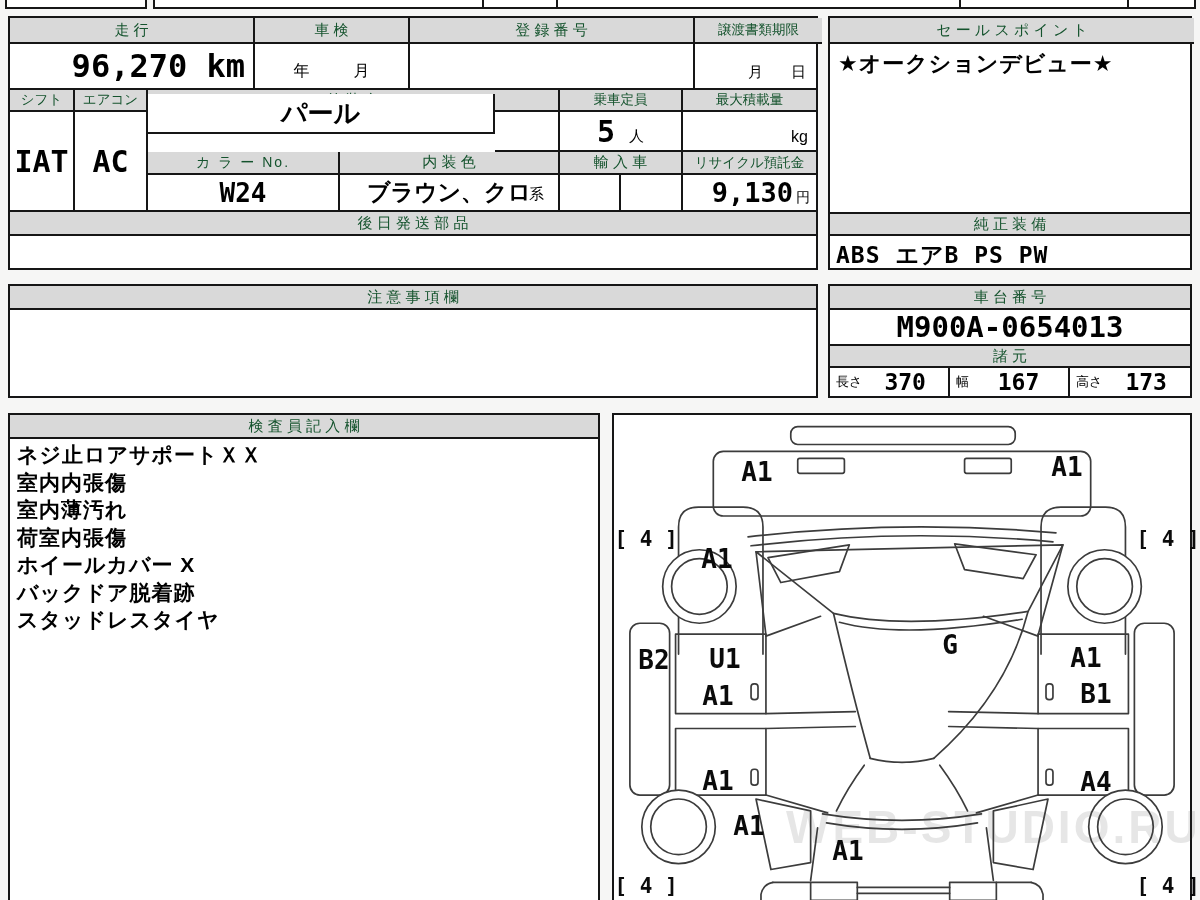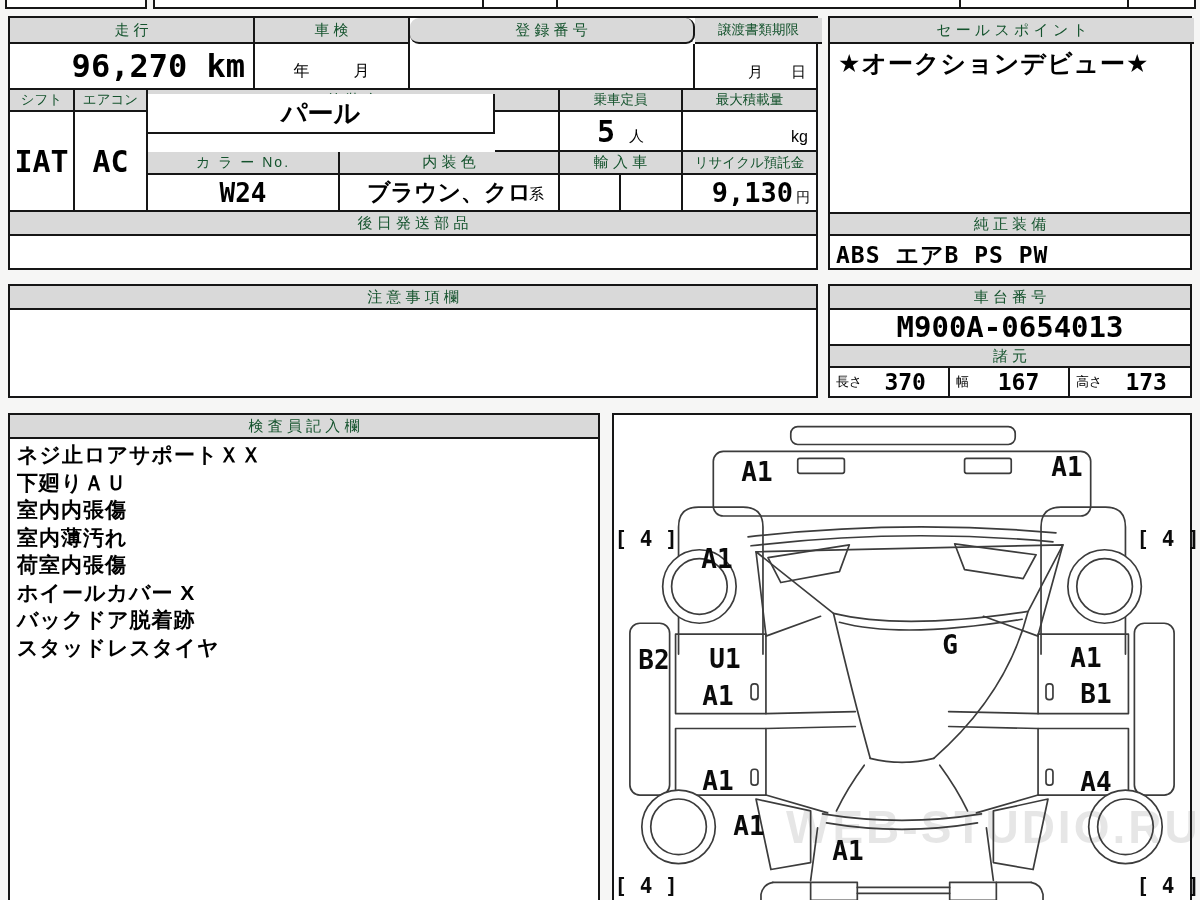--- a/index.html
+++ b/index.html
@@ -16,42 +16,42 @@
   .right{justify-content:flex-end;}
   
   .tstrip{position:absolute;top:0;height:9px;background:#fff;border:2px solid #161616;border-top:none;box-sizing:border-box;}
   .tsd{position:absolute;top:0;bottom:0;width:2px;background:#161616;}
   
   .dmark{position:absolute;transform:translate(-50%,-50%);font-family:"DejaVu Sans Mono","Liberation Mono",monospace;
          font-weight:bold;font-size:26px;white-space:nowrap;color:#0b0b0b;}
   .tgrade{position:absolute;transform:translate(-50%,-50%);font-family:"DejaVu Sans Mono","Liberation Mono",monospace;
           font-weight:bold;font-size:21px;white-space:nowrap;color:#0b0b0b;}
   .wmark{position:absolute;font-weight:bold;font-size:46px;letter-spacing:3px;color:rgba(60,60,60,0.13);white-space:nowrap;}
-  .sline{padding:1px 8px;font-weight:bold;font-size:25px;line-height:33px;letter-spacing:1px;}
+  .sline{padding:1px 8px;font-weight:bold;font-size:22px;line-height:33px;letter-spacing:1px;}
   .iline{padding:0 7px;font-weight:bold;font-size:21px;line-height:27.5px;letter-spacing:1px;}
   .unit{font-weight:normal;}
 </style>
 </head>
 <body>
 
 <div class="sheet">
 
   <div class="tstrip" style="left:5px;width:142px;"></div>
   <div class="tstrip" style="left:153px;width:1043px;">
     <div class="tsd" style="left:327px;"></div>
     <div class="tsd" style="left:401px;"></div>
     <div class="tsd" style="left:804px;"></div>
     <div class="tsd" style="left:972px;"></div>
   </div>
 
   <div class="blk" style="left:8px;top:16px;width:810px;height:254px;">
 
     <div class="cell hcell" style="left:0;top:0;width:245px;height:26px;">走 行</div>
     <div class="cell hcell" style="left:245px;top:0;width:155px;height:26px;">車 検</div>
-    <div class="cell hcell" style="left:400px;top:0;width:285px;height:26px;border-radius:9px;">登 録 番 号</div>
+    <div class="cell hcell" style="left:400px;top:0;width:285px;height:26px;">登 録 番 号</div>
     <div class="cell hcell sm nbr" style="left:685px;top:0;width:127px;height:26px;">譲渡書類期限</div>
 
     <div class="cell right mono" style="left:0;top:26px;width:245px;height:46px;font-size:32px;padding-right:8px;">96,270 km</div>
     <div class="cell" style="left:245px;top:26px;width:155px;height:46px;gap:44px;font-size:16px;align-items:flex-end;padding-bottom:6px;">
       <span>年</span>
       <span>月</span>
     </div>
     <div class="cell" style="left:400px;top:26px;width:285px;height:46px;"></div>
     <div class="cell right nbr" style="left:685px;top:26px;width:121px;height:46px;gap:28px;font-size:15px;align-items:flex-end;padding:0 10px 6px 0;">
       <span>月</span>
@@ -126,21 +126,20 @@
     <div class="cell nbr nbb" style="left:240px;top:82px;width:120px;height:28px;padding:0 6px;gap:6px;">
       <span style="font-size:13px;">高さ</span>
       <span class="mono" style="font-size:23px;flex:1;text-align:center;">173</span>
     </div>
   </div>
 
   <div class="blk" style="left:8px;top:413px;width:592px;height:492px;">
     <div class="cell hcell nbr" style="left:0;top:0;width:588px;height:24px;">検 査 員 記 入 欄</div>
     <div style="position:absolute;left:0;top:26px;width:588px;">
       <div class="iline">ネジ止ロアサポートＸＸ</div>
-      <div class="iline">下廻りＡＵ</div>
       <div class="iline">室内内張傷</div>
       <div class="iline">室内薄汚れ</div>
       <div class="iline">荷室内張傷</div>
       <div class="iline">ホイールカバー X</div>
       <div class="iline">バックドア脱着跡</div>
       <div class="iline">スタッドレスタイヤ</div>
     </div>
   </div>
 
   <div class="blk" style="left:612px;top:413px;width:580px;height:492px;">

